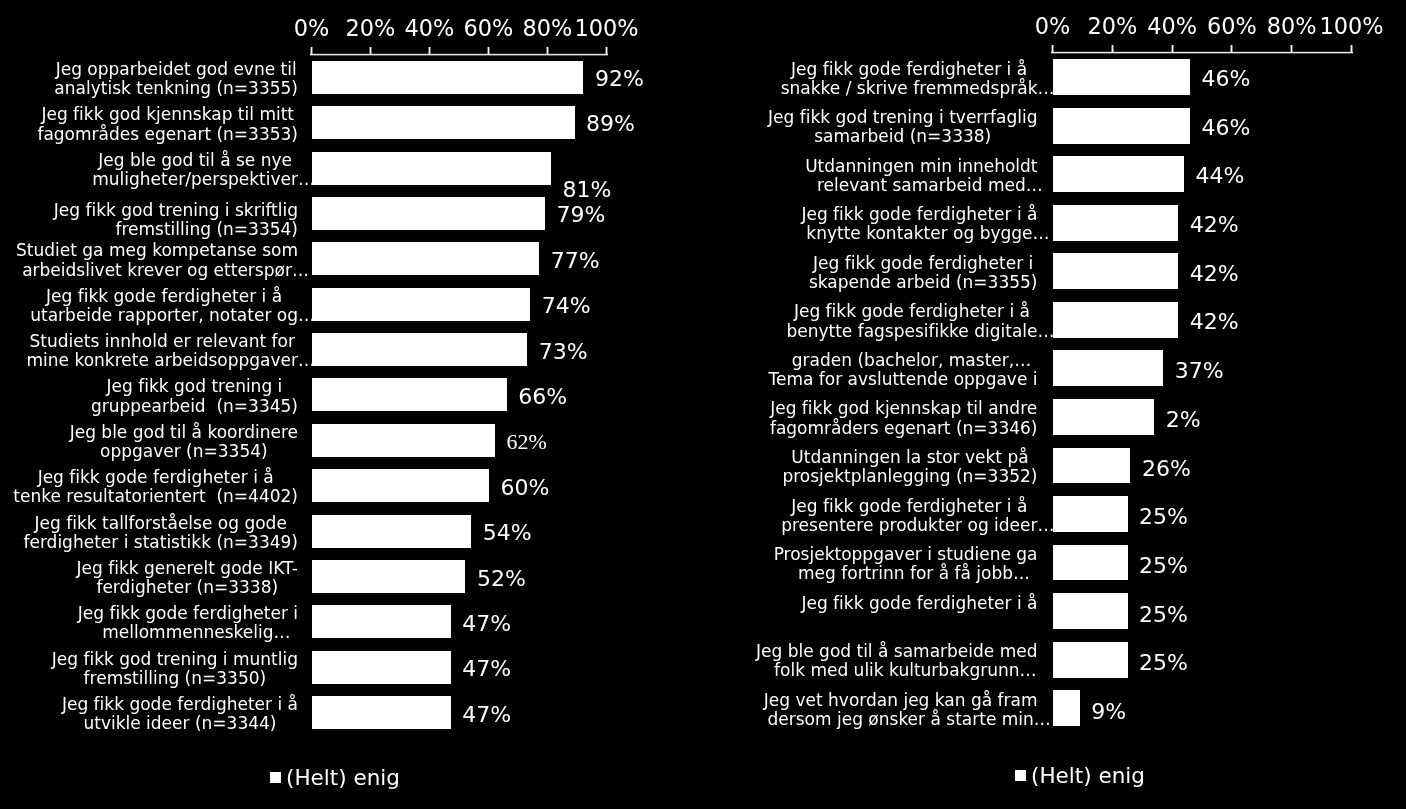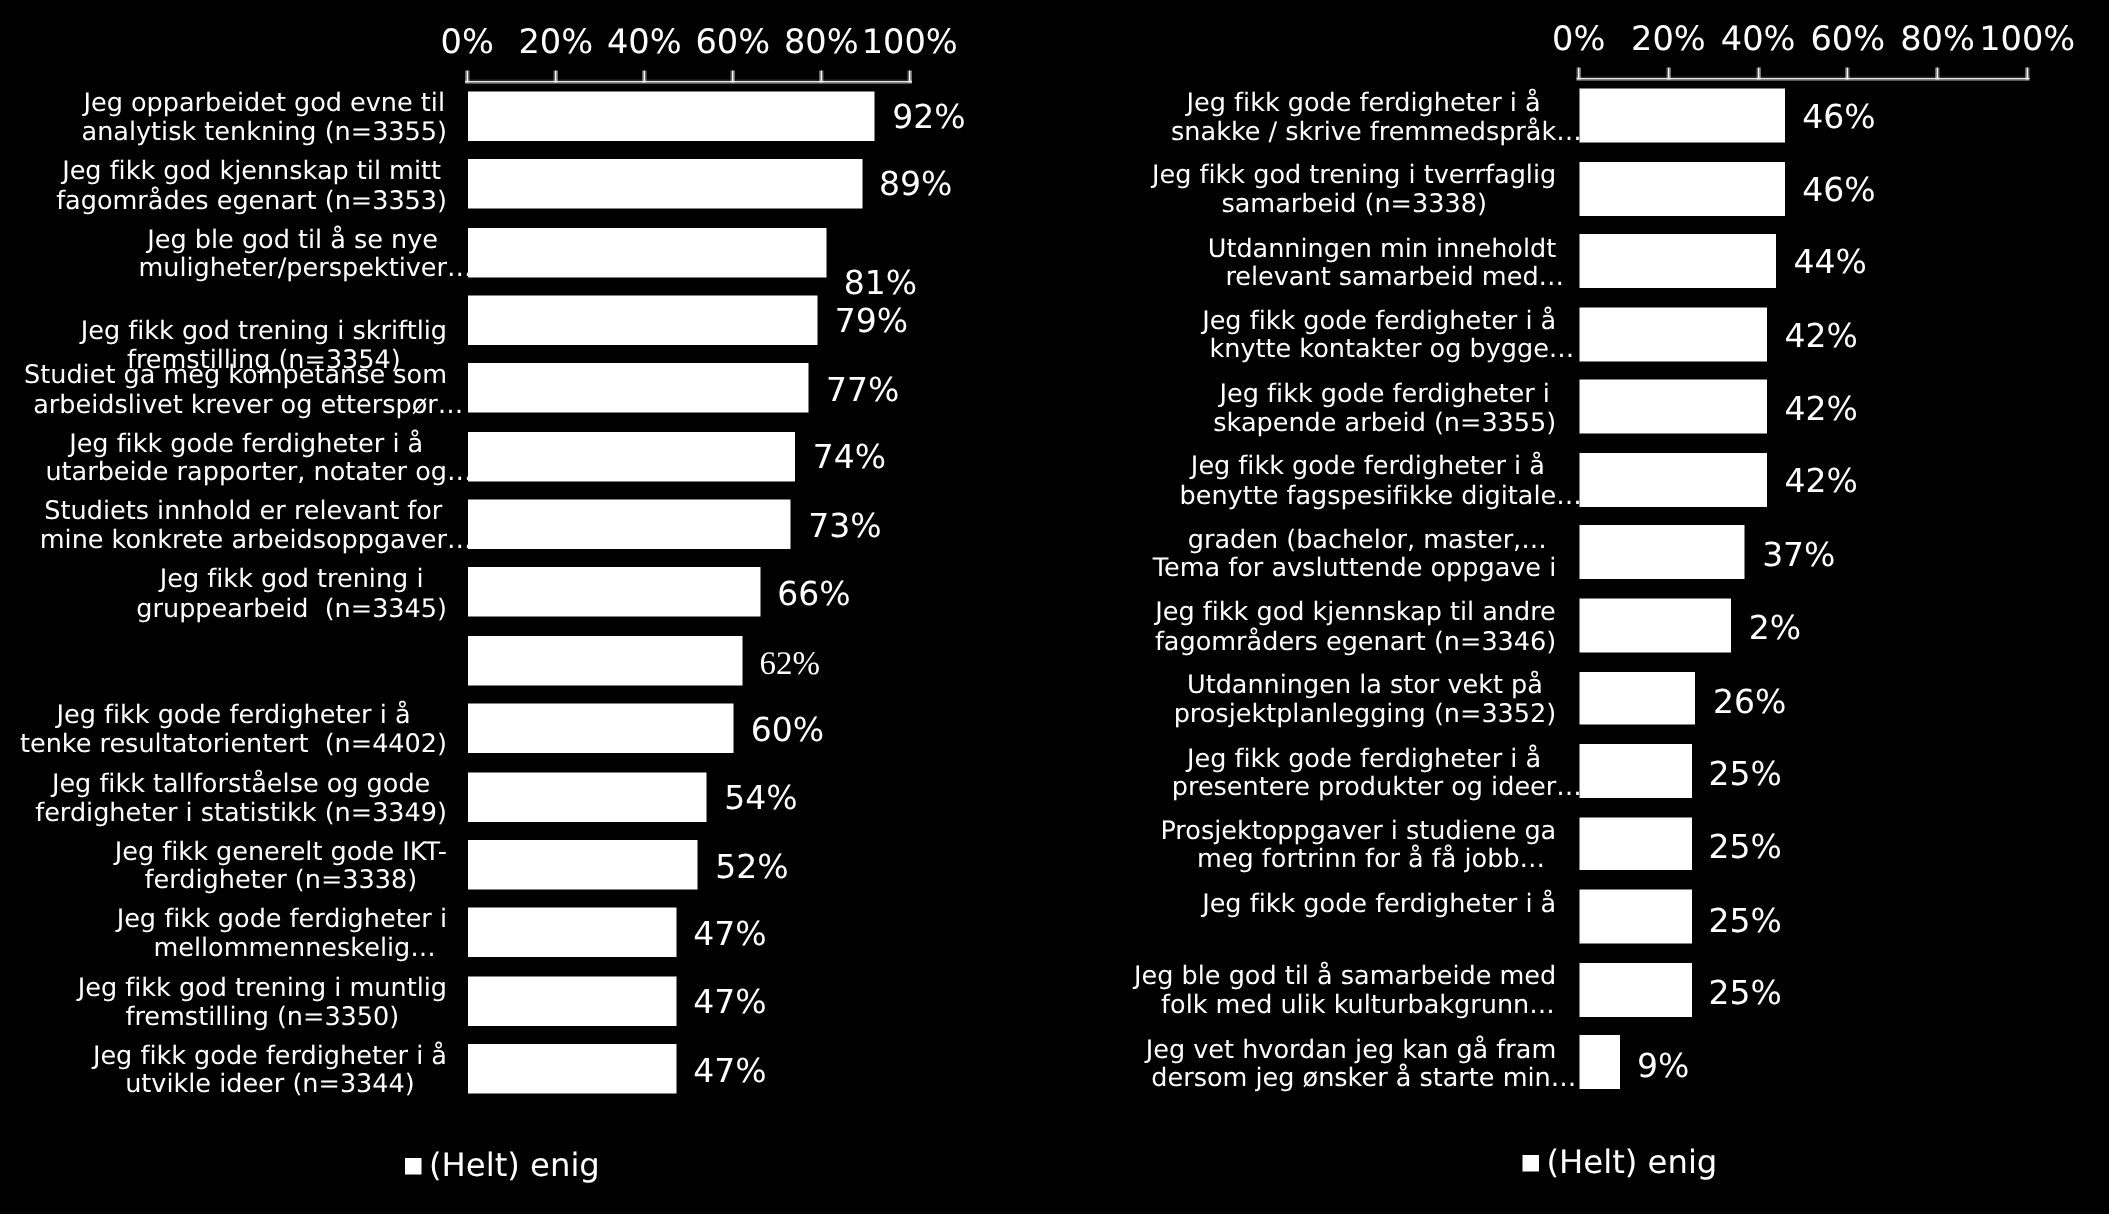--- a/index.html
+++ b/index.html
@@ -55,35 +55,36 @@
     <div class="bar-value" style="left: 594.9px; top: 68px;">92%</div>
     <div class="cat-label" style="right: 1108px; top: 60px;"><div><span>Jeg opparbeidet god evne til</span></div><div><span>analytisk tenkning (n=3355)</span></div></div>
     <div class="bar" style="left: 312px; top: 106.357px; width: 262.55px; height: 33px;"></div>
     <div class="bar-value" style="left: 586.05px; top: 113.42px;">89%</div>
     <div class="cat-label" style="right: 1108px; top: 105.357px;"><div><span>Jeg fikk god kjennskap til mitt</span></div><div><span>fagområdes egenart (n=3353)</span></div></div>
     <div class="bar" style="left: 312px; top: 151.714px; width: 238.95px; height: 33px;"></div>
     <div class="bar-value" style="left: 562.45px; top: 158.84px; margin-top: 20px;">81%</div>
     <div class="cat-label" style="right: 1108px; top: 150.714px;"><div><span>Jeg ble god til å se nye</span></div><div><span>muligheter/perspektiver</span><span class="ell">…</span></div></div>
     <div class="bar" style="left: 312px; top: 197.071px; width: 233.05px; height: 33px;"></div>
     <div class="bar-value" style="left: 556.55px; top: 204.26px;">79%</div>
-    <div class="cat-label" style="right: 1108px; top: 212px;"><div><span>Jeg fikk god trening i skriftlig</span></div><div><span>fremstilling (n=3354)</span></div></div>
+    <div class="cat-label" style="right: 1108px; top: 201px; text-align: right;"><div><span>Jeg fikk god trening i skriftlig</span></div><div><span>fremstilling (n=3354)</span></div></div>
     <div class="bar" style="left: 312px; top: 242.428px; width: 227.15px; height: 33px;"></div>
     <div class="bar-value" style="left: 550.65px; top: 249.68px;">77%</div>
     <div class="cat-label" style="right: 1108px; top: 241.428px;"><div><span>Studiet ga meg kompetanse som</span></div><div><span>arbeidslivet krever og etterspør</span><span class="ell">…</span></div></div>
     <div class="bar" style="left: 312px; top: 287.785px; width: 218.3px; height: 33px;"></div>
     <div class="bar-value" style="left: 541.8px; top: 295.1px;">74%</div>
     <div class="cat-label" style="right: 1108px; top: 286.785px;"><div><span>Jeg fikk gode ferdigheter i å</span></div><div><span>utarbeide rapporter, notater og</span><span class="ell">…</span></div></div>
     <div class="bar" style="left: 312px; top: 333.142px; width: 215.35px; height: 33px;"></div>
     <div class="bar-value" style="left: 538.85px; top: 340.52px;">73%</div>
     <div class="cat-label" style="right: 1108px; top: 332.142px;"><div><span>Studiets innhold er relevant for</span></div><div><span>mine konkrete arbeidsoppgaver</span><span class="ell">…</span></div></div>
     <div class="bar" style="left: 312px; top: 378.499px; width: 194.7px; height: 33px;"></div>
     <div class="bar-value" style="left: 518.2px; top: 385.94px;">66%</div>
     <div class="cat-label" style="right: 1108px; top: 377.499px;"><div><span>Jeg fikk god trening i</span></div><div><span>gruppearbeid  (n=3345)</span></div></div>
     <div class="bar" style="left: 312px; top: 423.856px; width: 182.9px; height: 33px;"></div>
     <div class="bar-value" style="left: 506.4px; top: 431.36px; font-family: Liberation Serif, serif;">62%</div>
+    <div class="cat-label" style="right: 1108px; top: 422.856px;"><div><span>Jeg ble god til å koordinere</span></div><div><span>oppgaver (n=3354)</span></div></div>
     <div class="bar" style="left: 312px; top: 469.213px; width: 177px; height: 33px;"></div>
     <div class="bar-value" style="left: 500.5px; top: 476.78px;">60%</div>
     <div class="cat-label" style="right: 1108px; top: 468.213px;"><div><span>Jeg fikk gode ferdigheter i å</span></div><div><span>tenke resultatorientert  (n=4402)</span></div></div>
     <div class="bar" style="left: 312px; top: 514.57px; width: 159.3px; height: 33px;"></div>
     <div class="bar-value" style="left: 482.8px; top: 522.2px;">54%</div>
     <div class="cat-label" style="right: 1108px; top: 513.57px;"><div><span>Jeg fikk tallforståelse og gode</span></div><div><span>ferdigheter i statistikk (n=3349)</span></div></div>
     <div class="bar" style="left: 312px; top: 559.927px; width: 153.4px; height: 33px;"></div>
     <div class="bar-value" style="left: 476.9px; top: 567.62px;">52%</div>
     <div class="cat-label" style="right: 1108px; top: 558.927px;"><div><span>Jeg fikk generelt gode IKT-</span></div><div><span>ferdigheter (n=3338)</span></div></div>
     <div class="bar" style="left: 312px; top: 605.284px; width: 138.65px; height: 33px;"></div>

